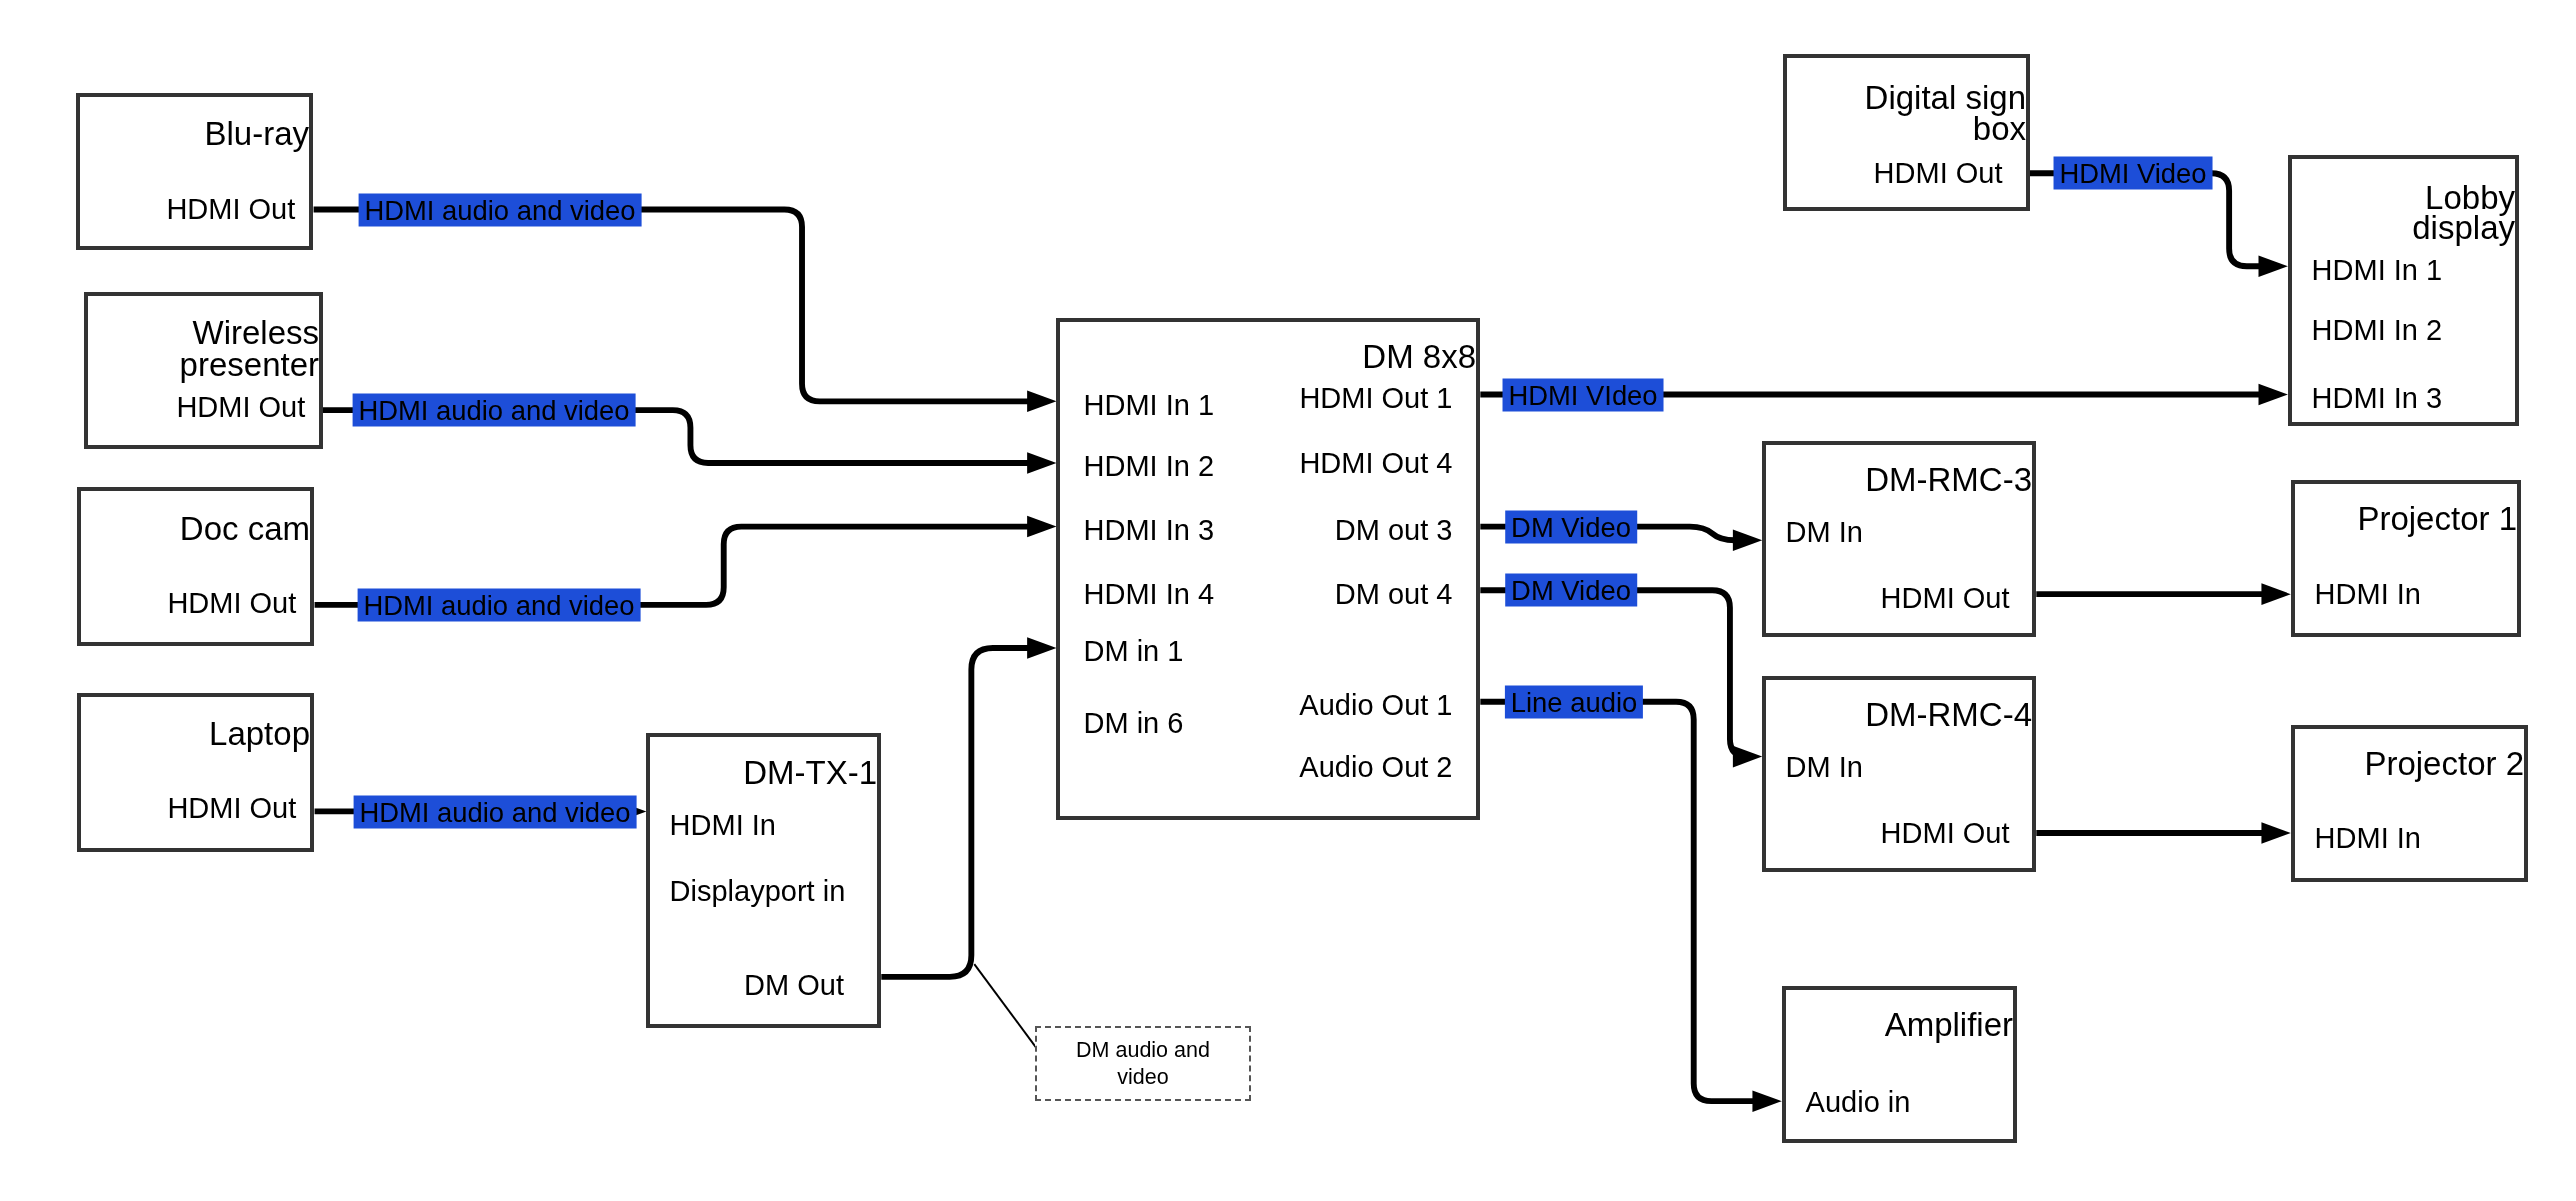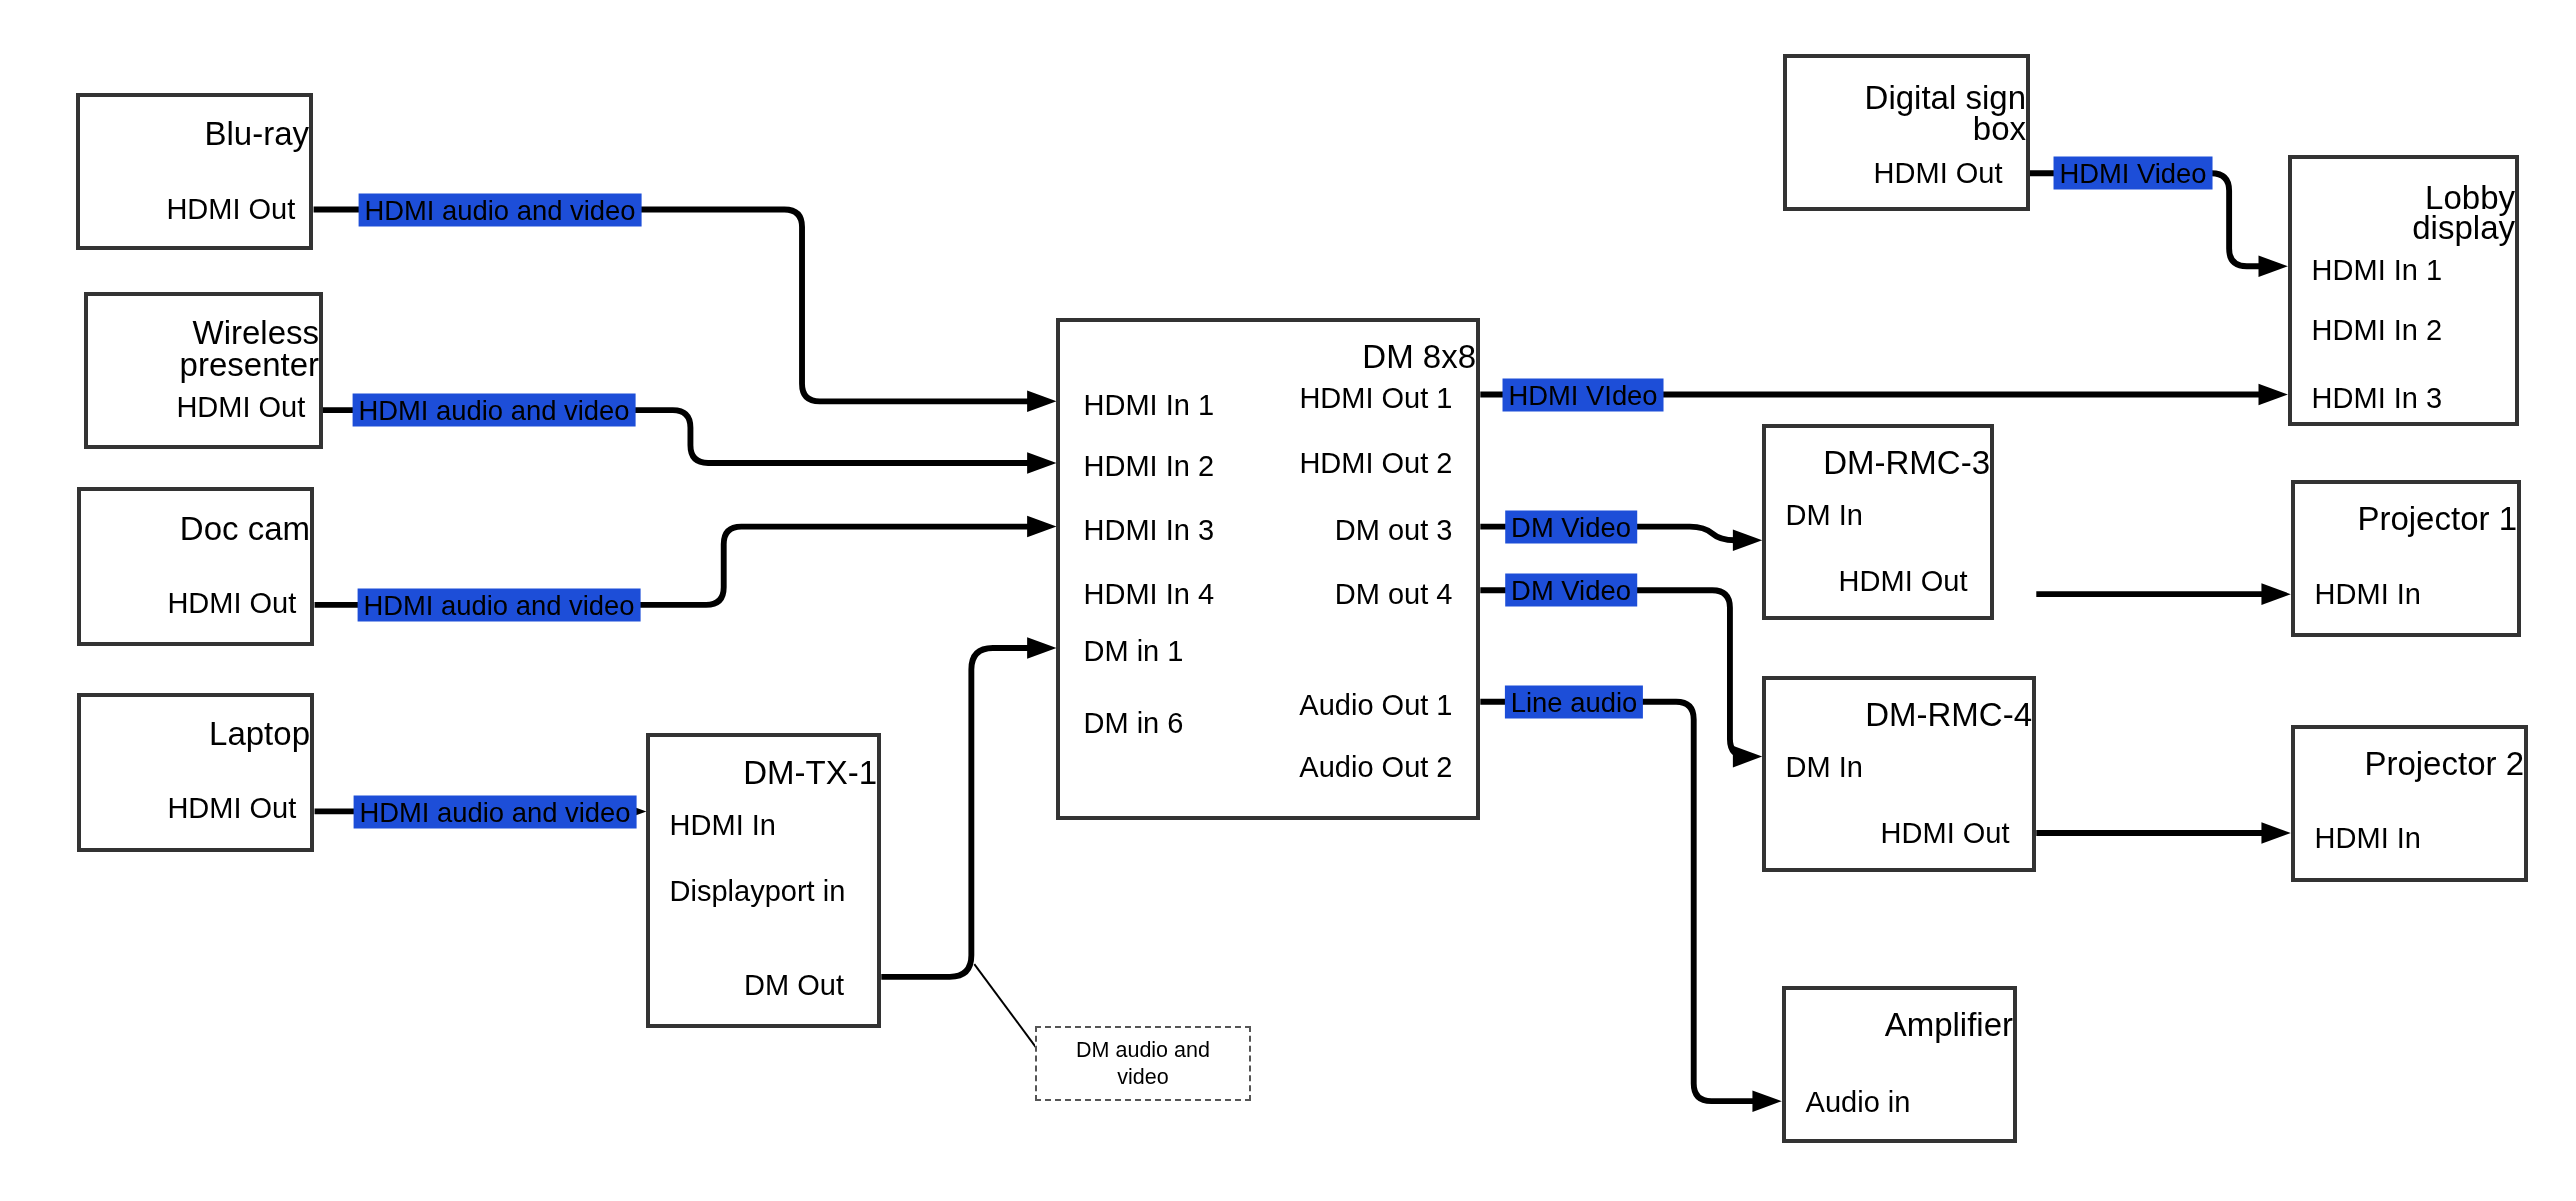--- a/index.html
+++ b/index.html
@@ -37,21 +37,21 @@
   }
   
   #n-bluray  {left:76px;  top:93px;  width:237px; height:157px;}
   #n-wireless{left:84px;  top:292px; width:239px; height:157px;}
   #n-doccam  {left:77px;  top:487px; width:237px; height:159px;}
   #n-laptop  {left:77px;  top:693px; width:237px; height:159px;}
   #n-dmtx1   {left:646px; top:733px; width:235px; height:295px;}
   #n-dm8x8   {left:1056px;top:318px; width:424px; height:502px;}
   #n-sign    {left:1783px;top:54px;  width:247px; height:157px;}
   #n-lobby   {left:2288px;top:155px; width:231px; height:271px;}
-  #n-rmc3    {left:1762px;top:424px; width:232px; height:196px;}
+  #n-rmc3    {left:1762px;top:441px; width:274px; height:196px;}
   #n-rmc4    {left:1762px;top:676px; width:274px; height:196px;}
   #n-proj1   {left:2291px;top:480px; width:230px; height:157px;}
   #n-proj2   {left:2291px;top:725px; width:237px; height:157px;}
   #n-amp     {left:1782px;top:986px;width:235px; height:157px;}
   #n-dm8x8 .port.pl{left:23.5px;}
   #n-dm8x8 .port.pr{right:23.5px;}
 </style>
 </head>
 <body>
 
@@ -119,21 +119,21 @@
 
   <div class="node" id="n-dm8x8">
     <div class="title" style="top:16.6px">DM 8x8</div>
     <div class="port pl" style="top:66px">HDMI In 1</div>
     <div class="port pl" style="top:127px">HDMI In 2</div>
     <div class="port pl" style="top:191px">HDMI In 3</div>
     <div class="port pl" style="top:255px">HDMI In 4</div>
     <div class="port pl" style="top:312px">DM in 1</div>
     <div class="port pl" style="top:384px">DM in 6</div>
     <div class="port pr" style="top:59px">HDMI Out 1</div>
-    <div class="port pr" style="top:124px">HDMI Out 2</div>
+    <div class="port pr" style="top:124px">HDMI Out 4</div>
     <div class="port pr" style="top:191px">DM out 3</div>
     <div class="port pr" style="top:255px">DM out 4</div>
     <div class="port pr" style="top:366px">Audio Out 1</div>
     <div class="port pr" style="top:428px">Audio Out 2</div>
   </div>
 
   <div class="node" id="n-sign">
     <div class="title" style="top:21.5px">Digital sign</div>
     <div class="title" style="top:53px">box</div>
     <div class="port pr" style="top:98px;right:23.5px">HDMI Out</div>

